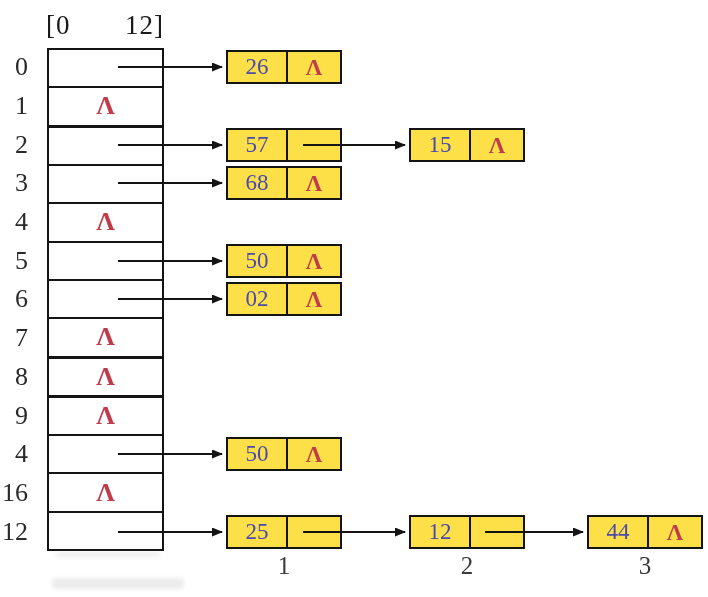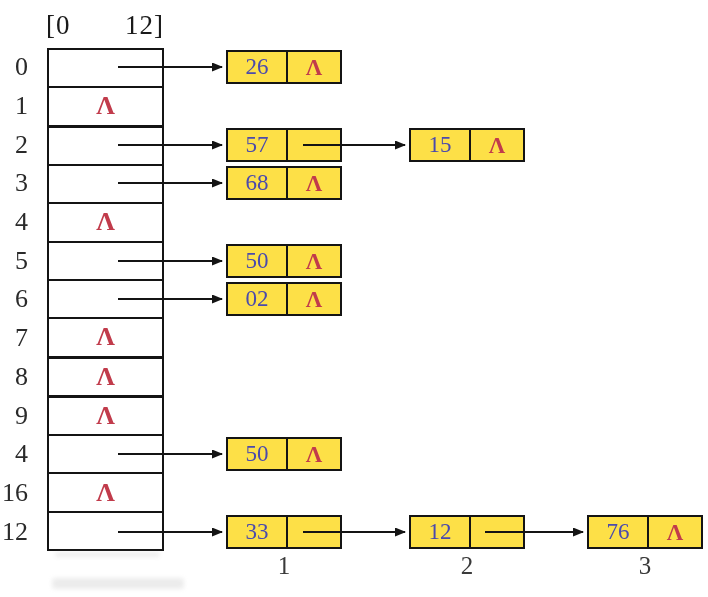--- a/index.html
+++ b/index.html
@@ -144,35 +144,35 @@
   </div>
   <div class="node" style="left:226px;top:282px">
     <span class="val">02</span>
     <span class="nxt">Λ</span>
   </div>
   <div class="node" style="left:226px;top:437px">
     <span class="val">50</span>
     <span class="nxt">Λ</span>
   </div>
   <div class="node" style="left:226px;top:515px">
-    <span class="val">33</span>
+    <span class="val">25</span>
     <span class="nxt"></span>
   </div>
 
   <div class="node" style="left:409px;top:128px">
     <span class="val">15</span>
     <span class="nxt">Λ</span>
   </div>
   <div class="node" style="left:409px;top:515px">
     <span class="val">12</span>
     <span class="nxt"></span>
   </div>
 
   <div class="node" style="left:587px;top:515px">
-    <span class="val">76</span>
+    <span class="val">44</span>
     <span class="nxt">Λ</span>
   </div>
 
   <div class="chainlbl" style="left:226px">1</div>
   <div class="chainlbl" style="left:409px">2</div>
   <div class="chainlbl" style="left:587px">3</div>
 
   <svg class="arrows" width="708" height="597" viewBox="0 0 708 597">
     <defs>
       <marker id="ah" markerWidth="11" markerHeight="9" refX="10" refY="4.5" orient="auto" markerUnits="userSpaceOnUse">

